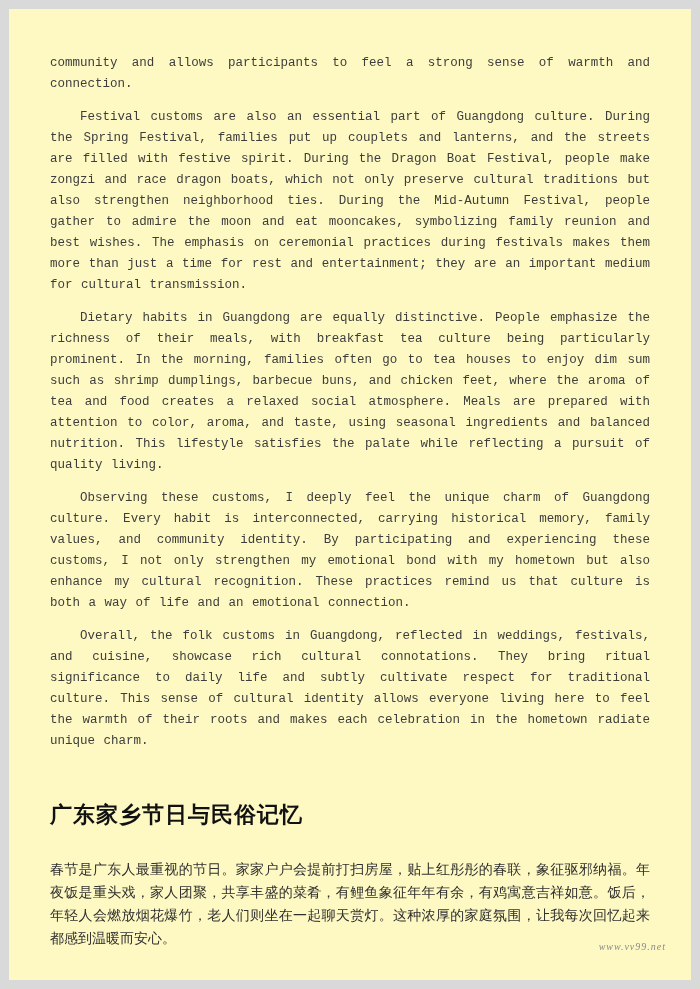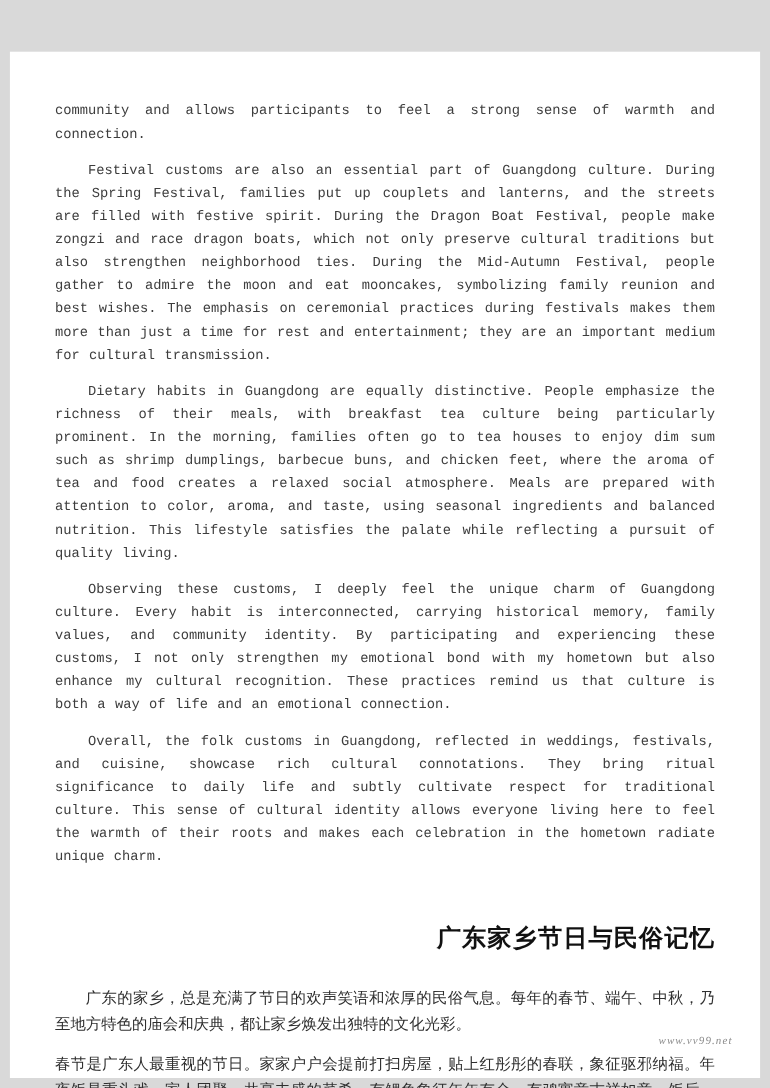--- a/index.html
+++ b/index.html
@@ -14,45 +14,44 @@
     background: #d9d9d9;
     overflow: hidden;
     font-family: "Liberation Sans", sans-serif;
   }
   .page {
     position: absolute;
     left: 9px;
     top: 9px;
     right: 9px;
     bottom: 9px;
-    background: #ffffff;
+    background: #fef9c3;
     box-sizing: border-box;
     padding: 44px 41px 40px 41px;
     color: #3a3a3a;
-    margin-top: 38px;
   }
   p.en {
     font-family: "Liberation Mono", "DejaVu Sans Mono", monospace;
     font-size: 12.5px;
     line-height: 21px;
     text-align: justify;
     color: #3d3d3d;
     margin: 0 0 12px 0;
     text-indent: 4ch;
     word-spacing: 1px;
   }
   p.en.no-indent {
     text-indent: 0;
   }
   h1.cn-title {
     font-family: "Liberation Sans", sans-serif;
     font-size: 22px;
     font-weight: 700;
     color: #111111;
-    text-align: right;
+    text-align: left;
     margin: 48px 0 28px 0;
     letter-spacing: 1px;
   }
   p.cn {
     font-family: "Liberation Sans", sans-serif;
     font-size: 14px;
     line-height: 23px;
     text-align: justify;
     color: #2f2f2f;
     margin: 0 0 14px 0;
@@ -82,19 +81,18 @@
     <p class="en">Festival customs are also an essential part of Guangdong culture. During the Spring Festival, families put up couplets and lanterns, and the streets are filled with festive spirit. During the Dragon Boat Festival, people make zongzi and race dragon boats, which not only preserve cultural traditions but also strengthen neighborhood ties. During the Mid-Autumn Festival, people gather to admire the moon and eat mooncakes, symbolizing family reunion and best wishes. The emphasis on ceremonial practices during festivals makes them more than just a time for rest and entertainment; they are an important medium for cultural transmission.</p>
 
     <p class="en">Dietary habits in Guangdong are equally distinctive. People emphasize the richness of their meals, with breakfast tea culture being particularly prominent. In the morning, families often go to tea houses to enjoy dim sum such as shrimp dumplings, barbecue buns, and chicken feet, where the aroma of tea and food creates a relaxed social atmosphere. Meals are prepared with attention to color, aroma, and taste, using seasonal ingredients and balanced nutrition. This lifestyle satisfies the palate while reflecting a pursuit of quality living.</p>
 
     <p class="en">Observing these customs, I deeply feel the unique charm of Guangdong culture. Every habit is interconnected, carrying historical memory, family values, and community identity. By participating and experiencing these customs, I not only strengthen my emotional bond with my hometown but also enhance my cultural recognition. These practices remind us that culture is both a way of life and an emotional connection.</p>
 
     <p class="en">Overall, the folk customs in Guangdong, reflected in weddings, festivals, and cuisine, showcase rich cultural connotations. They bring ritual significance to daily life and subtly cultivate respect for traditional culture. This sense of cultural identity allows everyone living here to feel the warmth of their roots and makes each celebration in the hometown radiate unique charm.</p>
 
     <h1 class="cn-title">广东家乡节日与民俗记忆</h1>
 
-    <p class="cn indent">广东的家乡，总是充满了节日的欢声笑语和浓厚的民俗气息。每年的春节、端午、中秋，乃至地方特色的庙会和庆典，都让家乡焕发出独特的文化光彩。</p>
 
     <p class="cn">春节是广东人最重视的节日。家家户户会提前打扫房屋，贴上红彤彤的春联，象征驱邪纳福。年夜饭是重头戏，家人团聚，共享丰盛的菜肴，有鲤鱼象征年年有余，有鸡寓意吉祥如意。饭后，年轻人会燃放烟花爆竹，老人们则坐在一起聊天赏灯。这种浓厚的家庭氛围，让我每次回忆起来都感到温暖而安心。</p>
 
     <div class="watermark">www.vv99.net</div>
   </div>
 </div>
 
 </body></html>

